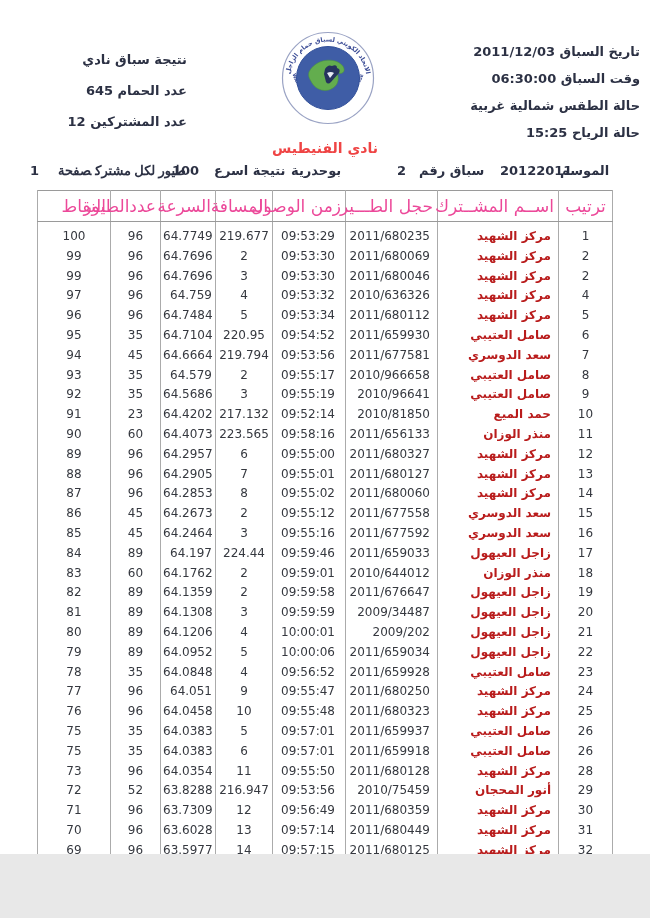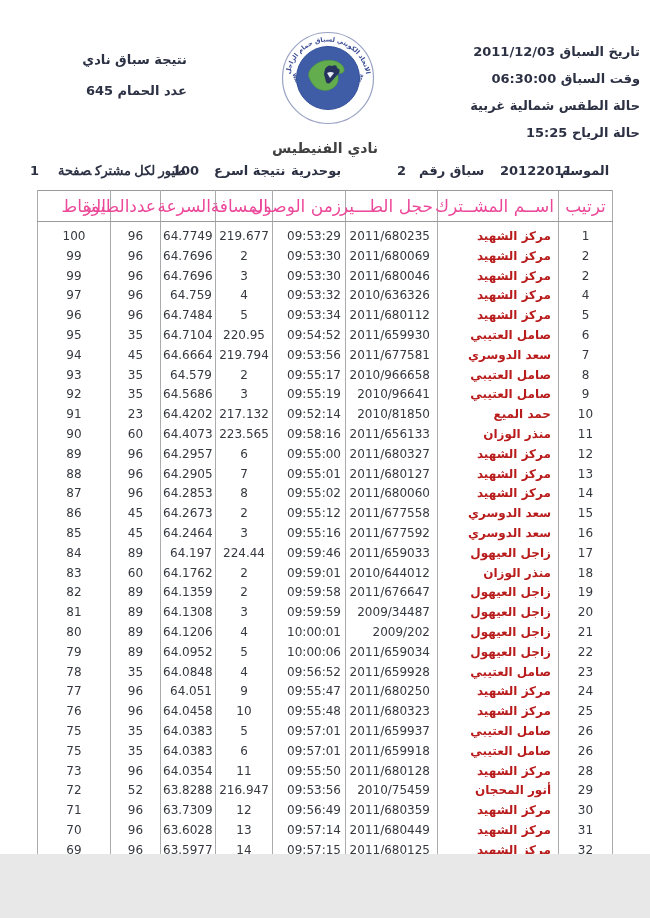--- a/index.html
+++ b/index.html
@@ -19,21 +19,21 @@
     position:absolute; top:44px; left:37px; width:150px; text-align:right;
     direction:rtl; font-size:13px; font-weight:bold; line-height:31px;
     color:#2c3144; white-space:nowrap;
   }
   .num { direction:ltr; unicode-bidi:isolate; }
   
   .logo { position:absolute; top:26px; left:281px; }
   
   .club-name {
     position:absolute; top:140px; left:0; width:650px; text-align:center;
-    direction:rtl; font-size:14px; font-weight:bold; color:#404040;
+    direction:rtl; font-size:14px; font-weight:bold; color:#ef4444;
   }
   
   .race-info {
     position:absolute; top:163px; left:0; width:650px; height:22px;
     font-size:13px; font-weight:bold; color:#2c3144;
   }
   .race-info span { position:absolute; top:0; white-space:nowrap; direction:rtl; }
   .ri-season-label { left:560px; }
   .ri-season       { left:500px; direction:ltr; }
   .ri-raceno-label { left:419px; }
@@ -61,21 +61,21 @@
   }
   .results thead th.h-rank { text-align:center; padding:0; }
   .results td {
     height:19.8px; padding:0 2px; font-size:12px; color:#35383f;
     line-height:19.8px;
   }
   .results tbody tr:first-child td { padding-top:5px; }
   td.c-rank   { text-align:center; }
   td.c-name   { text-align:right; padding-right:7px; font-weight:bold; color:#b91c1c; }
   td.c-ring   { direction:ltr; text-align:right; padding-right:7px; }
-  td.c-time   { direction:ltr; text-align:right; padding-right:4px; }
+  td.c-time   { direction:ltr; text-align:center; padding-right:4px; }
   td.c-dist   { direction:ltr; text-align:center; }
   td.c-speed  { direction:ltr; text-align:right; padding-right:3px; }
   td.c-birds  { text-align:center; }
   td.c-points { text-align:center; }
 </style>
 </head>
 <body>
 
 <div class="page">
 
@@ -96,20 +96,24 @@
       <span>حالة الرياح</span>
       <span class="num">15:25</span>
     </div>
   </div>
 
   <div class="meta-left">
     <div>نتيجة سباق نادي</div>
     <div>
       <span>عدد الحمام</span>
       <span class="num">645</span>
+    </div>
+    <div>
+      <span>عدد المشتركين</span>
+      <span class="num">12</span>
     </div>
   </div>
 
   <div class="logo">
     <svg width="94" height="104" viewBox="0 0 94 104">
       <defs>
         <path id="arcTop" d="M 8.5 54 A 38.5 38.5 0 0 1 85.5 54"></path>
         <path id="arcBot" d="M 12 50 A 36.5 36.5 0 0 0 82 50"></path>
       </defs>
       <circle cx="47" cy="52" r="45.5" fill="#ffffff" stroke="#9aa3c4" stroke-width="1.2"></circle>

